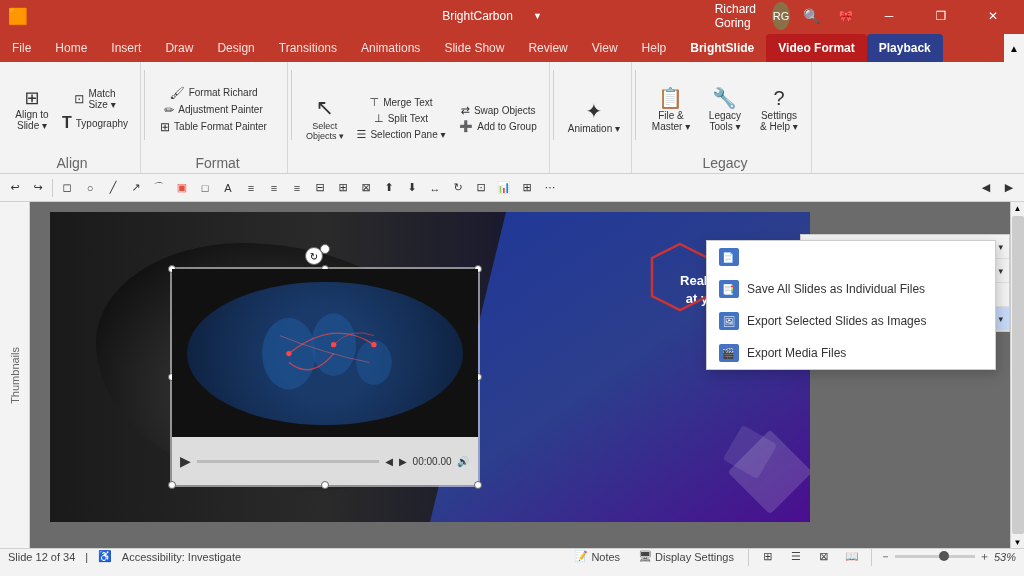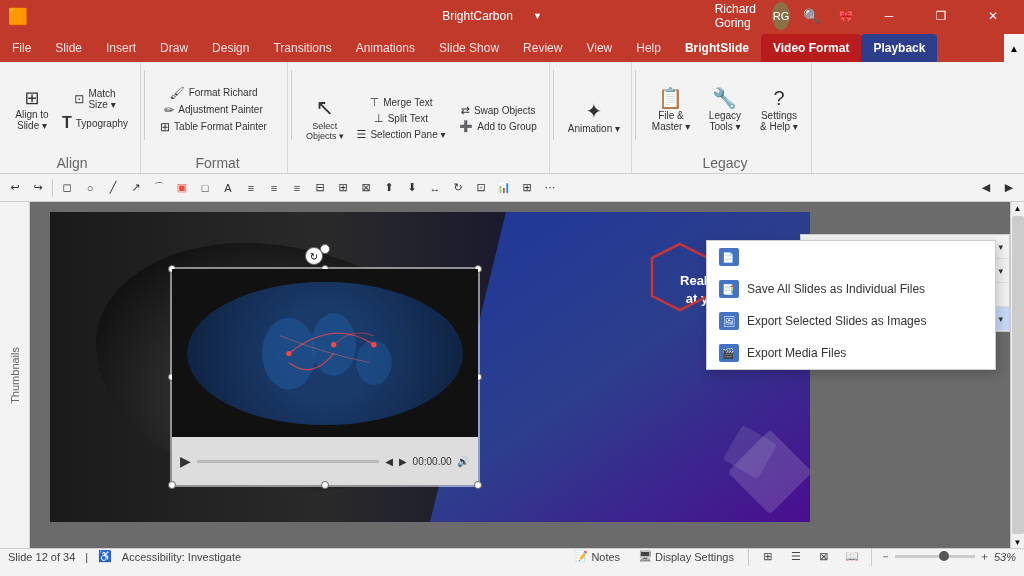--- a/index.html
+++ b/index.html
@@ -295,21 +295,21 @@
       <div class="title-icon-btn" style="font-size:11px;">🎀</div>
       <div class="win-btn">─</div>
       <div class="win-btn">❐</div>
       <div class="win-btn close">✕</div>
     </div>
   </div>
 </div>
 
 <div id="ribbon-tabs">
   <div class="ribbon-tab">File</div>
-  <div class="ribbon-tab">Slide</div>
+  <div class="ribbon-tab">Home</div>
   <div class="ribbon-tab">Insert</div>
   <div class="ribbon-tab">Draw</div>
   <div class="ribbon-tab">Design</div>
   <div class="ribbon-tab">Transitions</div>
   <div class="ribbon-tab">Animations</div>
   <div class="ribbon-tab">Slide Show</div>
   <div class="ribbon-tab">Review</div>
   <div class="ribbon-tab">View</div>
   <div class="ribbon-tab">Help</div>
   <div class="ribbon-tab brightslide">BrightSlide</div>

